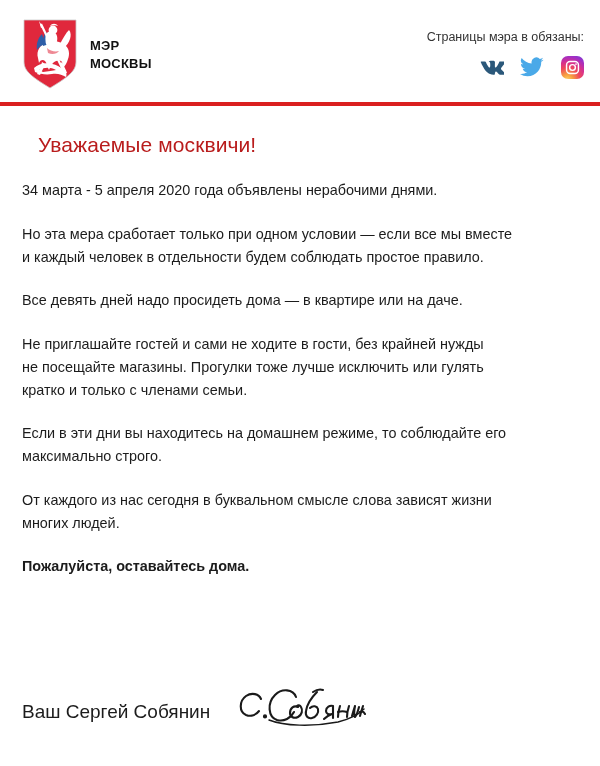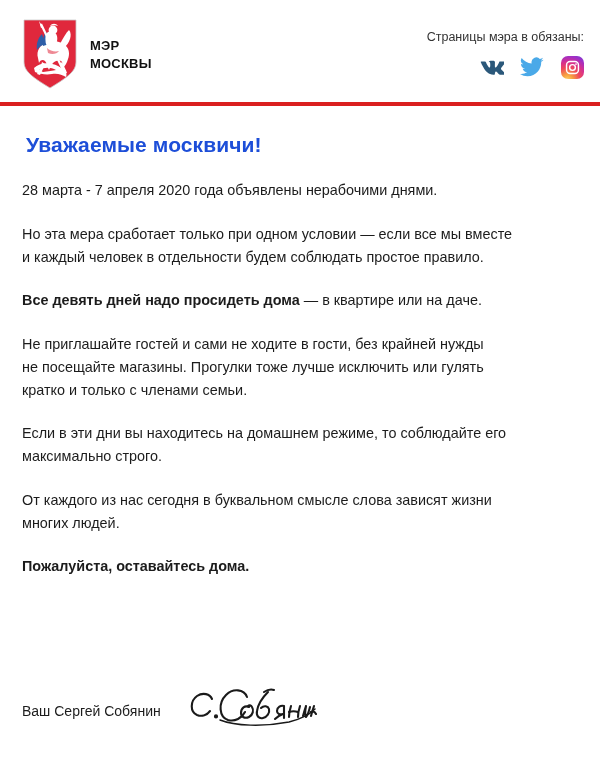--- a/index.html
+++ b/index.html
@@ -113,56 +113,56 @@
     position: absolute;
     left: 0;
     top: 106px;
     right: 0;
     padding: 26px 22px 0 22px;
     box-sizing: border-box;
   }
 
   .letter-heading {
     font-size: 21px;
-    font-weight: bold;
-    color: #1d4ed8;
-    margin: 0 0 22px 4px;
+    font-weight: normal;
+    color: #b91c1c;
+    margin: 0 0 22px 16px;
     line-height: 1.2;
     letter-spacing: 0.1px;
   }
 
   .para {
     font-size: 14.4px;
     line-height: 1.58;
     color: #1c1c1c;
     margin: 0 0 21px 0;
     white-space: pre-line;
   }
 
   .para.bold-lead b {
-    font-weight: bold;
+    font-weight: normal;
   }
 
   .para.final {
     font-weight: bold;
     margin-bottom: 0;
   }
 
   
   .signature-row {
     position: absolute;
     left: 22px;
     top: 686px;
     display: flex;
     align-items: center;
     gap: 24px;
   }
 
   .signature-name {
-    font-size: 14px;
+    font-size: 19px;
     color: #1c1c1c;
     line-height: 1;
     white-space: nowrap;
   }
 
   .signature-mark {
     display: block;
   }
 </style>
 </head>
@@ -249,21 +249,21 @@
       </div>
     </div>
 
     <div class="divider-red"></div>
   </div>
 
   <div class="content">
 
     <h1 class="letter-heading">Уважаемые москвичи!</h1>
 
-    <p class="para">28 марта - 7 апреля 2020 года объявлены нерабочими днями.</p>
+    <p class="para">34 марта - 5 апреля 2020 года объявлены нерабочими днями.</p>
     <p class="para">Но эта мера сработает только при одном условии — если все мы вместе
 и каждый человек в отдельности будем соблюдать простое правило.</p>
 
     <p class="para bold-lead"><b>Все девять дней надо просидеть дома</b><span> — в квартире или на даче.</span></p>
 
     <p class="para">Не приглашайте гостей и сами не ходите в гости, без крайней нужды
 не посещайте магазины. Прогулки тоже лучше исключить или гулять
 кратко и только с членами семьи.</p>
     <p class="para">Если в эти дни вы находитесь на домашнем режиме, то соблюдайте его
 максимально строго.</p>

